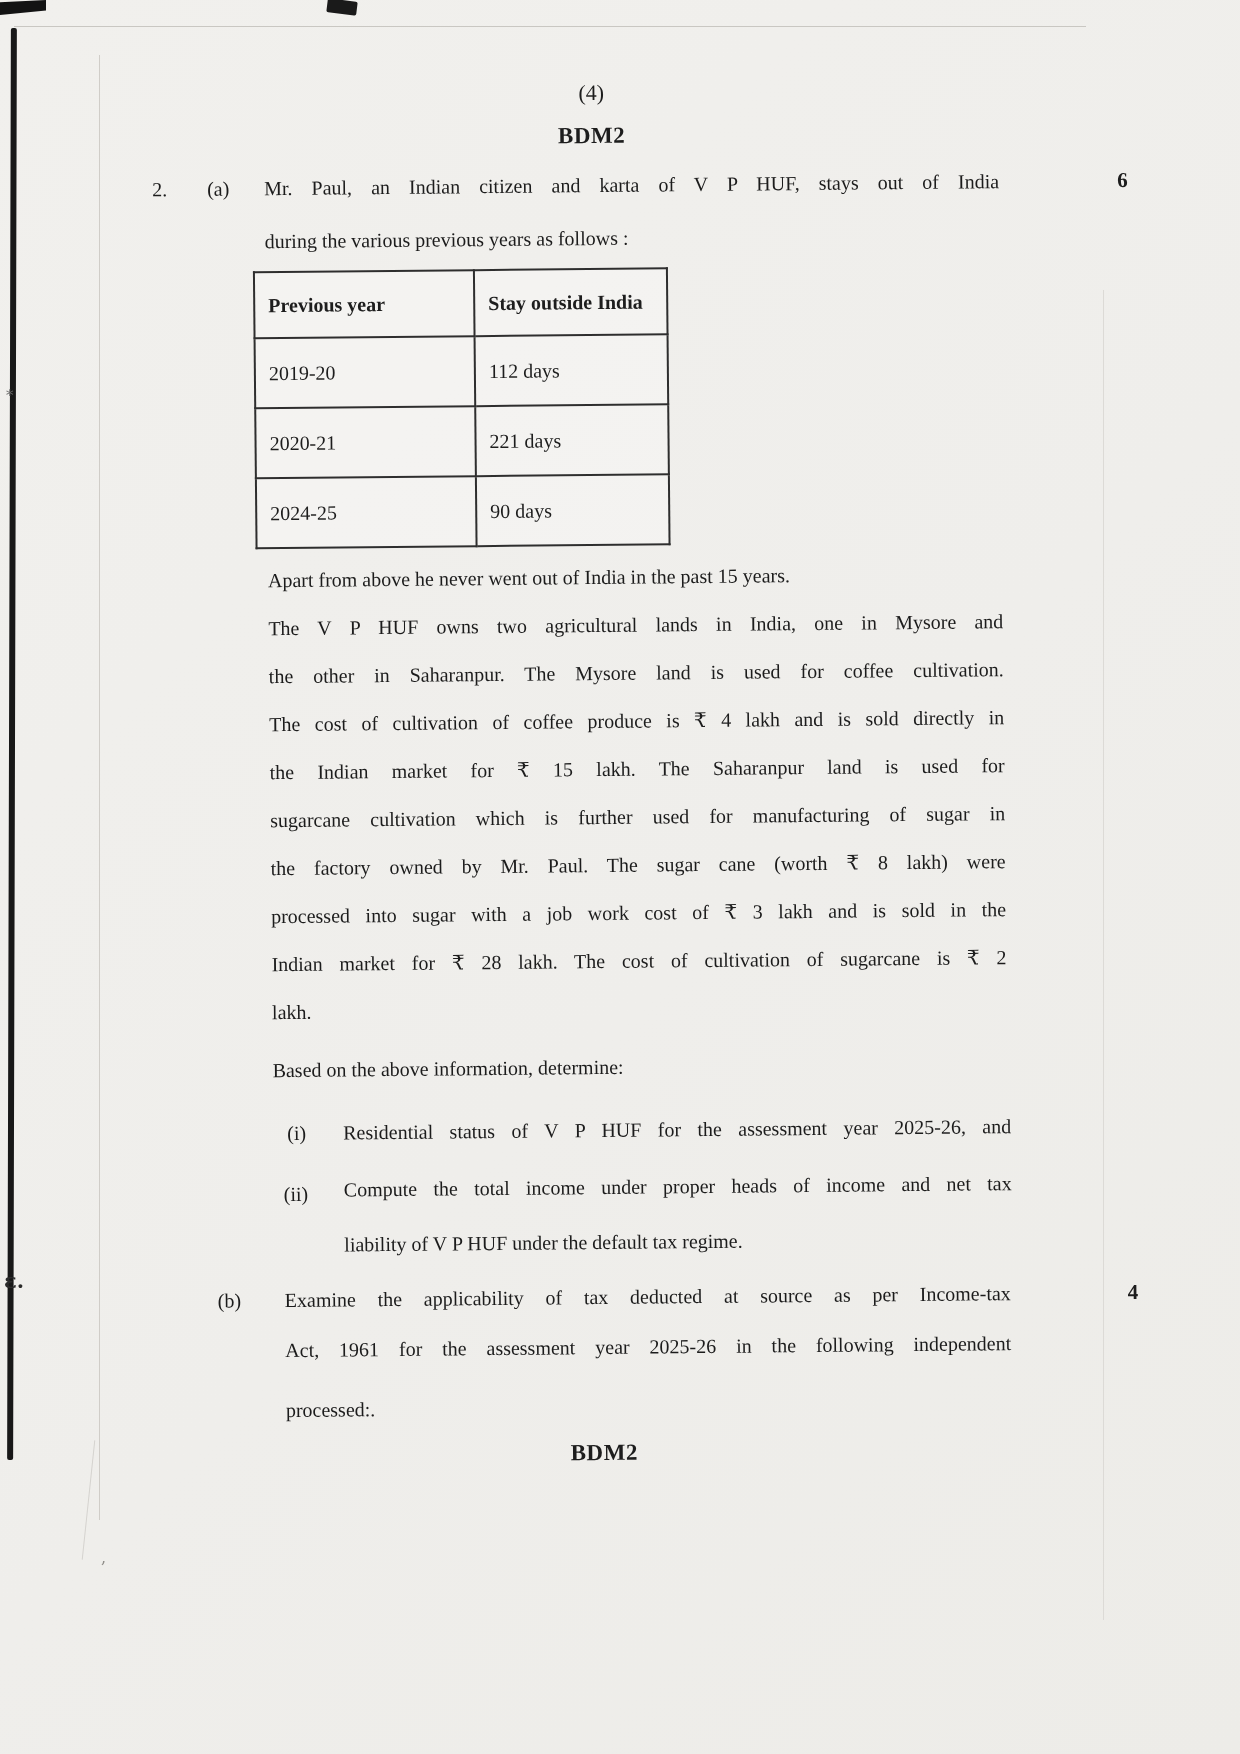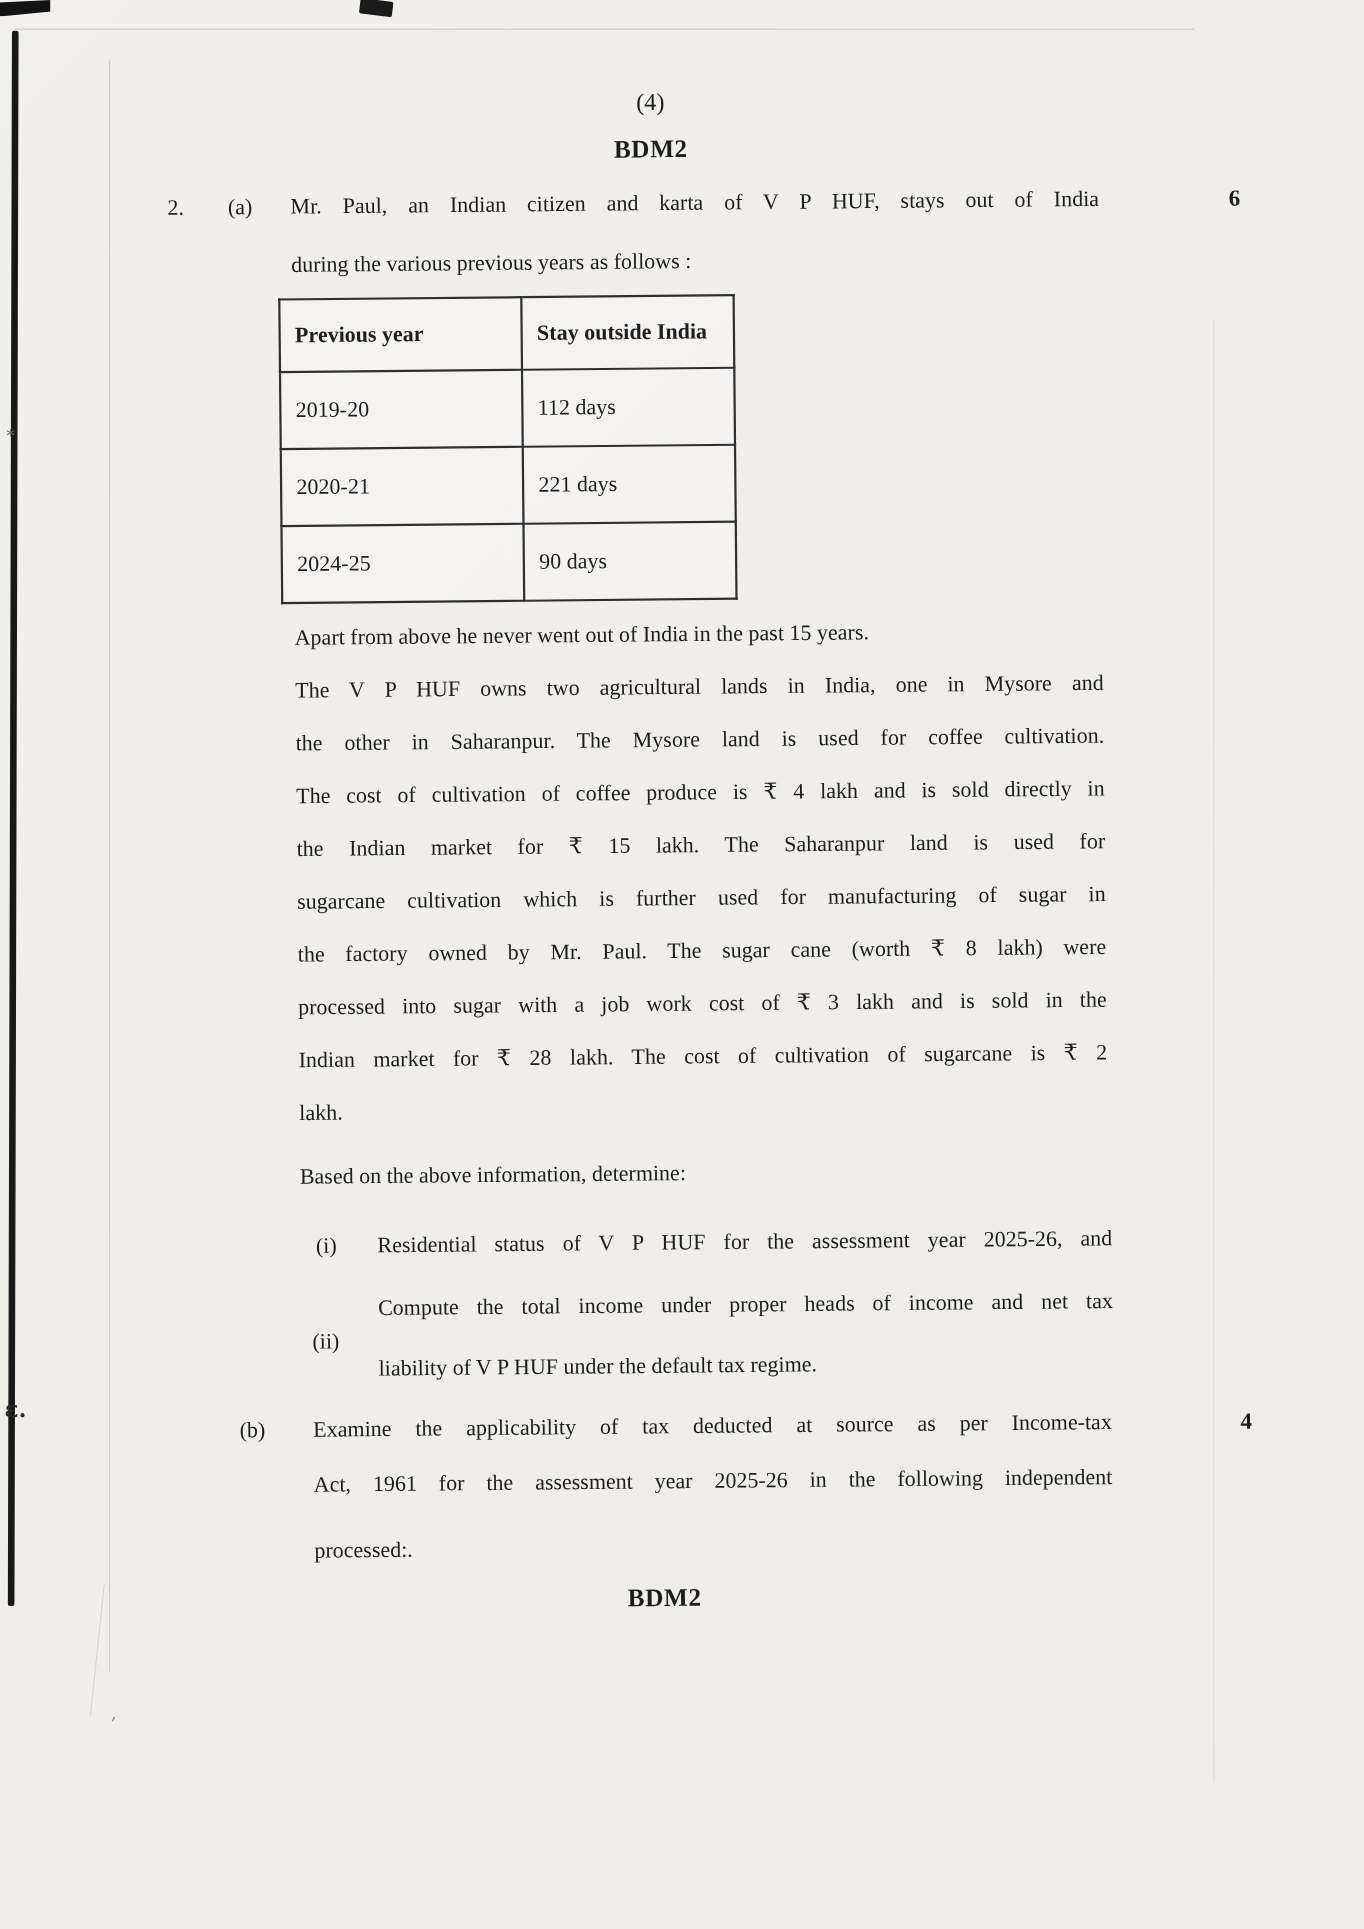--- a/index.html
+++ b/index.html
@@ -106,21 +106,21 @@
     <div class="cline j" style="left:112px; top:840px; width:735px;">the factory owned by Mr. Paul. The sugar cane (worth ₹ 8 lakh) were</div>
     <div class="cline j" style="left:112px; top:888px; width:735px;">processed into sugar with a job work cost of ₹ 3 lakh and is sold in the</div>
     <div class="cline j" style="left:112px; top:936px; width:735px;">Indian market for ₹ 28 lakh. The cost of cultivation of sugarcane is ₹ 2</div>
     <div class="cline" style="left:112px; top:984px;font-family:Liberation Serif, serif;">lakh.</div>
 
     <div class="cline" style="left:112px; top:1042px;">Based on the above information, determine:</div>
 
     <div class="cline" style="left:126px; top:1105px;">(i)</div>
     <div class="cline j" style="left:182px; top:1105px; width:668px;">Residential status of V P HUF for the assessment year 2025-26, and</div>
 
-    <div class="cline" style="left:122px; top:1192px;">(ii)</div>
+    <div class="cline" style="left:122px; top:1166px;">(ii)</div>
     <div class="cline j" style="left:182px; top:1162px; width:668px;">Compute the total income under proper heads of income and net tax</div>
     <div class="cline" style="left:182px; top:1217px;">liability of V P HUF under the default tax regime.</div>
 
     <div class="cline" style="left:55px; top:1272px;">(b)</div>
     <div class="marks" style="left:965px; top:1277px;">4</div>
     <div class="cline j" style="left:122px; top:1272px; width:726px;">Examine the applicability of tax deducted at source as per Income-tax</div>
     <div class="cline j" style="left:122px; top:1322px; width:726px;">Act, 1961 for the assessment year 2025-26 in the following independent</div>
     <div class="cline" style="left:122px; top:1382px;">processed:.</div>
 
     <div class="center-row footer-code">BDM2</div>

